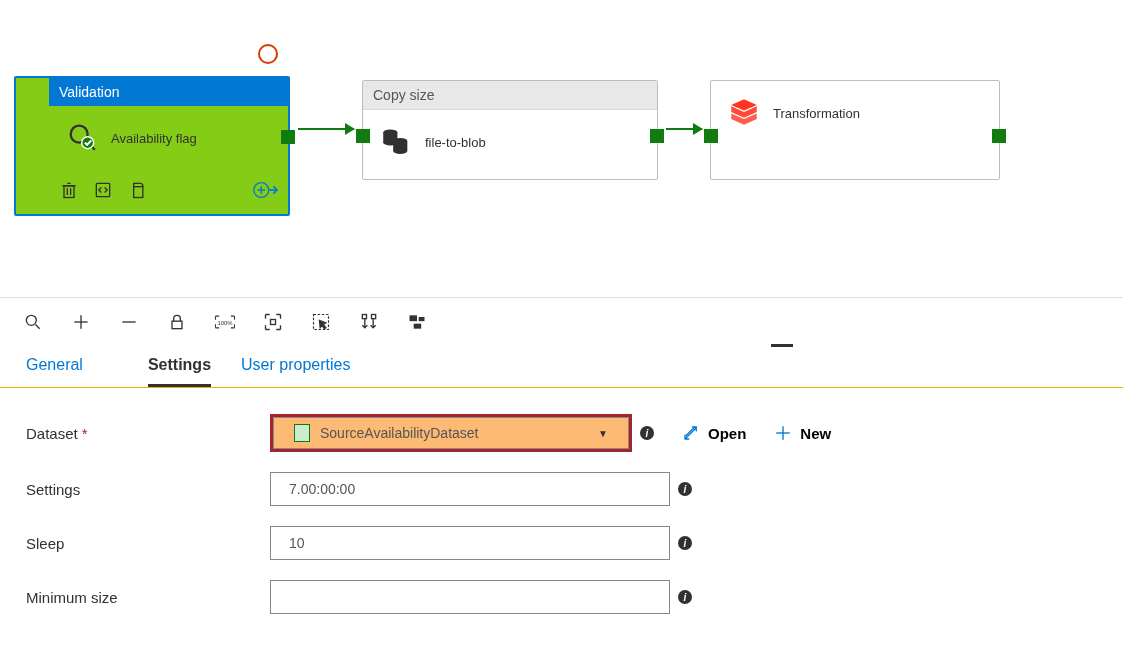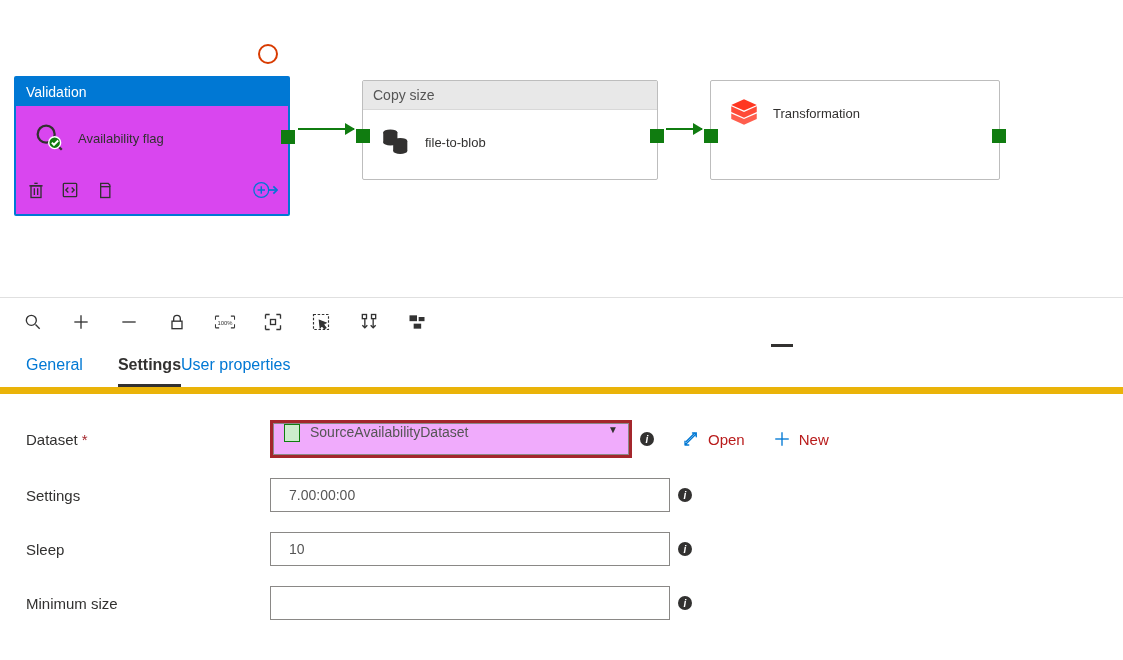--- a/index.html
+++ b/index.html
@@ -22,21 +22,22 @@
 
   .activity {
     position: absolute;
     border: 1px solid #bdbdbd;
     background: #fff;
     border-radius: 2px;
   }
 
   .activity.selected {
     border: 2px solid #0078d4;
-    background: #d946ef;
+    background: #84cc16;
+    padding-left: 33px;
   }
 
   .activity-header {
     background: #e8e8e8;
     padding: 6px 10px;
     font-size: 14px;
     color: #555;
     border-bottom: 1px solid #d8d8d8;
   }
   .activity.selected .activity-header {
@@ -109,22 +110,23 @@
     align-items: center;
     gap: 26px;
     padding: 12px 22px;
     height: 48px;
   }
   .toolbar .tool { width: 22px; height: 22px; display:flex; align-items:center; justify-content:center; cursor:pointer; color:#333; }
 
   
   .tabs {
     display: flex;
+    gap: 30px;
     padding: 10px 26px 0 26px;
-    border-bottom: 7px solid #eab308;
+    border-bottom: 1px solid #eab308;
   }
   .tab {
     padding-bottom: 10px;
     font-size: 16px;
     color: #0078d4;
     cursor: pointer;
     border-bottom: 3px solid transparent;
   }
   .tab.active {
     color: #323130;
@@ -149,27 +151,27 @@
   }
   .req { color: #a4262c; margin-left: 4px; }
 
   .select-wrap {
     border: 3px solid #a4262c;
     padding: 0;
     display: inline-block;
   }
   .dataset-select {
     display: flex;
-    align-items: flex-start;
+    align-items: center;
     gap: 10px;
     width: 356px;
     height: 32px;
-    padding: 0 10px;
+    padding: 0 20px;
     border: 1px solid #8a8886;
-    background: #f0abfc;
+    background: #fdba74;
     cursor: pointer;
   }
   .dataset-select .label { flex: 1; color: #555; }
   .dataset-select .caret { font-size: 10px; }
 
   .text-input {
     width: 400px;
     height: 34px;
     padding: 0 18px;
     border: 1px solid #8a8886;
@@ -190,23 +192,24 @@
     justify-content: center;
     margin-left: 8px;
     font-style: italic;
   }
 
   .link-btn {
     display: inline-flex;
     align-items: center;
     gap: 8px;
     margin-left: 28px;
-    color: #b91c1c;
+    color: #000000;
     font-size: 15px;
     cursor: pointer;
+    font-weight: bold;
   }
   .link-btn svg { color: #0078d4; }
   .link-btn.plus svg { stroke: #0078d4; }
 
   
   .svg20 { width: 20px; height: 20px; }
   .svg26 { width: 26px; height: 26px; }
   .svg34 { width: 34px; height: 34px; }
 
   

